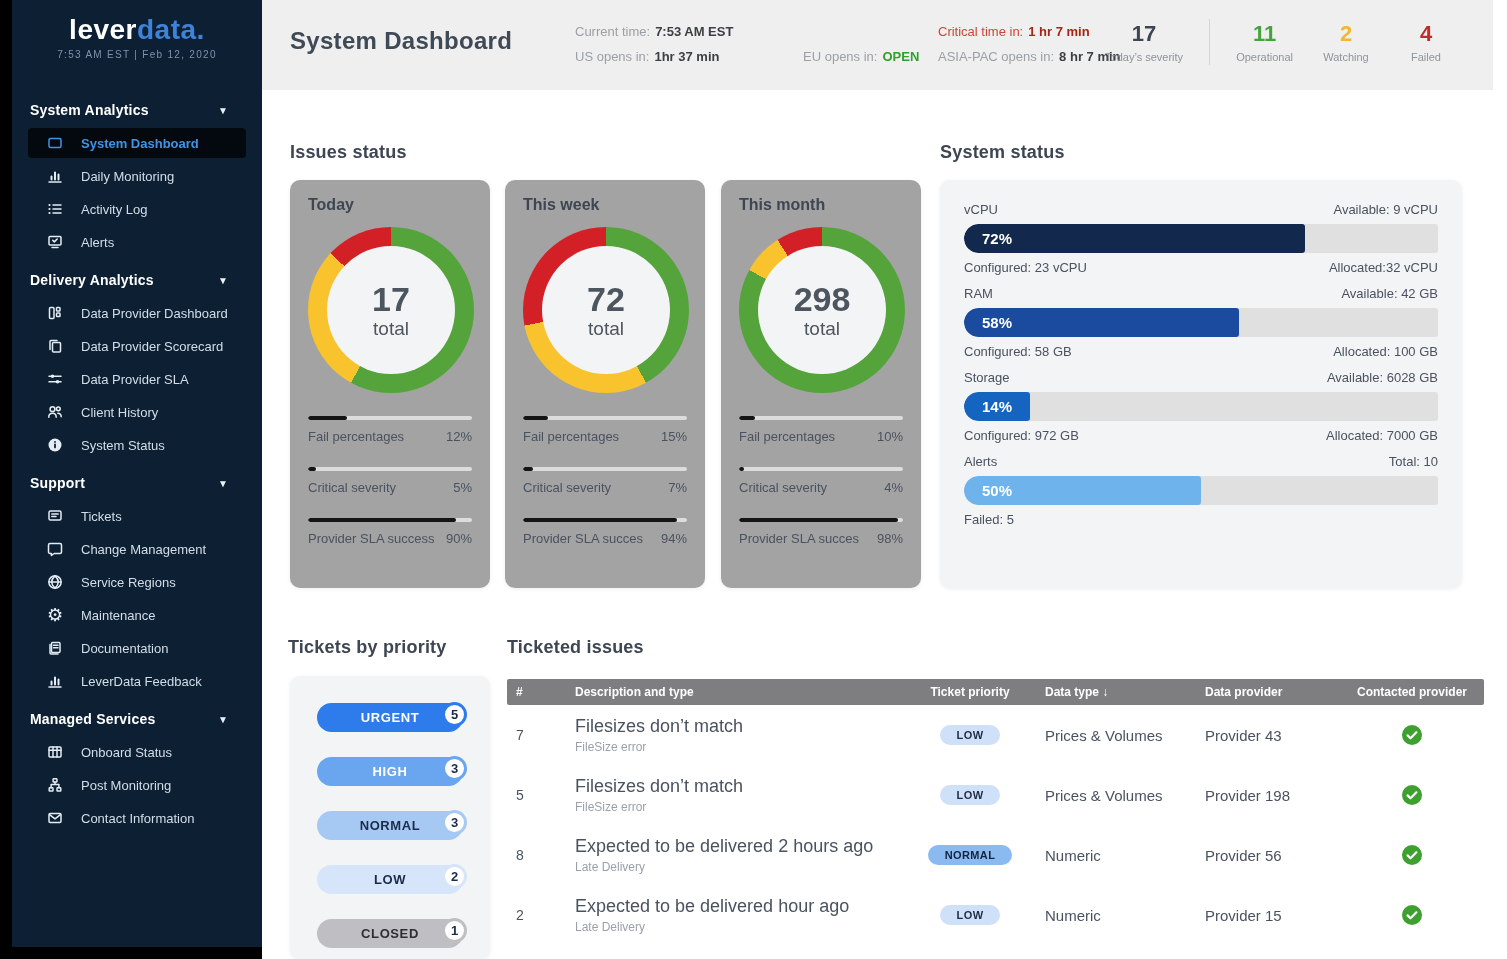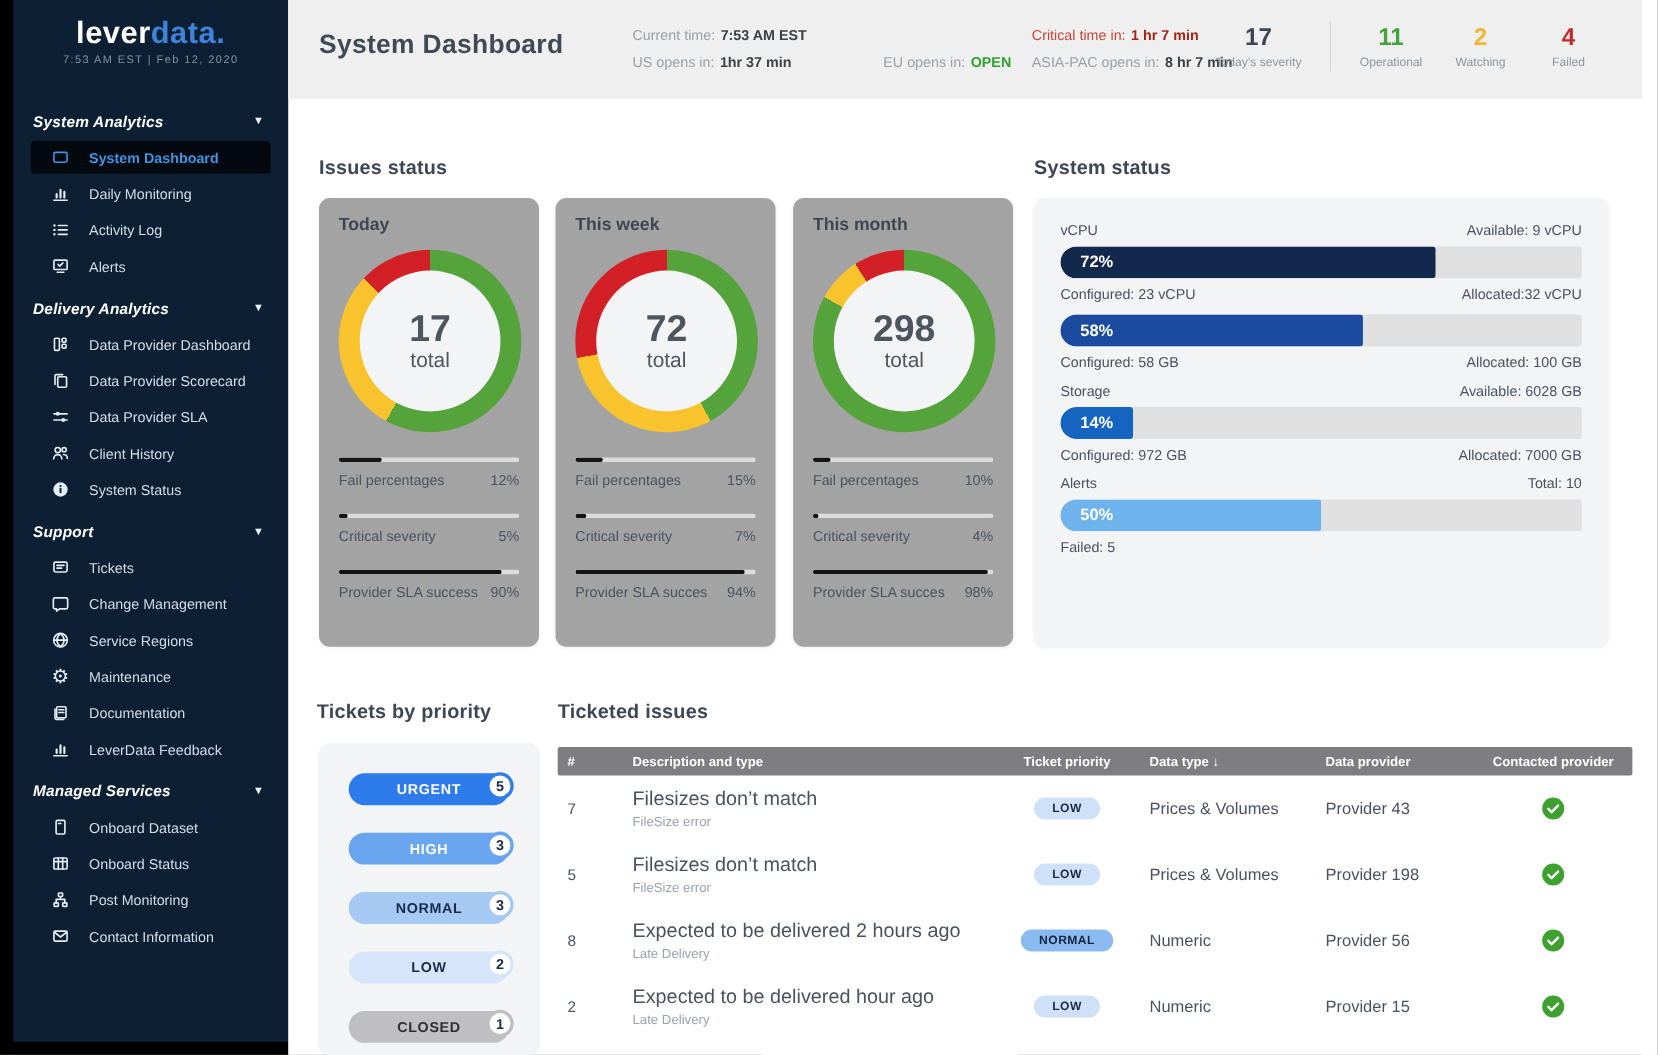--- a/index.html
+++ b/index.html
@@ -11,22 +11,22 @@
     overflow:hidden;
     color:#3d4652;
   }
   
   .sidebar { position:absolute; left:12px; top:0; width:250px; height:947px; background:#0d2033; }
   .logo { text-align:center; margin-top:14px; font-size:28px; font-weight:700; letter-spacing:.5px; }
   .logo-p1 { color:#ffffff; }
   .logo-p2 { color:#3e83d9; }
   .tagline { text-align:center; font-size:10px; color:#7d93ab; letter-spacing:1.3px; margin-top:3px; }
   .nav { margin-top:42px; }
-  .nav-header { display:flex; align-items:center; justify-content:space-between; padding:0 22px 0 18px;
-    margin:15px 0 10px; font-size:14px; font-weight:700; color:#ffffff; cursor:pointer; letter-spacing:.2px;font-style:italic; }
+  .nav-header { display:flex; align-items:center; justify-content:space-between; padding:0 34px 0 18px;
+    margin:15px 0 10px; font-size:14px; font-weight:700; color:#ffffff; cursor:pointer; letter-spacing:.2px; }
   .nav-caret { font-size:10px; color:#eaf1f7; }
   .nav-item { display:flex; align-items:center; height:30px; margin:0 16px 3px 16px; padding-left:18px;
     border-radius:4px; font-size:13px; color:#d3dde8; cursor:pointer; }
   .nav-icon { width:18px; height:18px; margin-right:17px; display:flex; align-items:center; justify-content:center; color:#e4ecf4; }
   .nav-item.active { background:#04090f; color:#4094e4; font-weight:600; }
   .nav-item.active .nav-icon { color:#4094e4; }
   .glyph { font-size:18px; line-height:18px; }
   
   .main { position:absolute; left:262px; top:0; right:0; bottom:0; background:#ffffff; }
   .scroll-gutter { position:absolute; right:0; top:0; width:14px; height:100%; background:#ffffff; }
@@ -284,31 +284,20 @@
       </div>
       <div class="nav-section">
     <div class="nav-header">
       <span>Managed Services</span>
       <span class="nav-caret">▼</span>
     </div>
         <div class="nav-item">
       <span class="nav-icon">
             <svg viewBox="0 0 18 18" width="18" height="18">
               <g fill="none" stroke="currentColor" stroke-width="1.5" stroke-linecap="round" stroke-linejoin="round">
-                <rect x="5" y="2.8" width="8" height="12.4" rx="1.2"></rect>
-                <path d="M7.2 5.6h2.2"></path>
-              </g>
-            </svg>
-          </span>
-      <span>Onboard Dataset</span>
-    </div>
-        <div class="nav-item">
-      <span class="nav-icon">
-            <svg viewBox="0 0 18 18" width="18" height="18">
-              <g fill="none" stroke="currentColor" stroke-width="1.5" stroke-linecap="round" stroke-linejoin="round">
                 <rect x="3" y="4" width="12" height="10" rx="1"></rect>
                 <path d="M3 7.3h12M7 4v10M11 4v10"></path>
               </g>
             </svg>
           </span>
       <span>Onboard Status</span>
     </div>
         <div class="nav-item">
       <span class="nav-icon">
             <svg viewBox="0 0 18 18" width="18" height="18">
@@ -504,20 +493,24 @@
          <div class="meter-fill" style="width:72%; background:#12294d">
            <span>72%</span>
          </div>
        </div>
        <div class="meter-bottom">
          <span>Configured: 23 vCPU</span>
          <span>Allocated:32 vCPU</span>
        </div>
      </div>
       <div class="meter">
+       <div class="meter-top">
+         <span>RAM</span>
+         <span>Available: 42 GB</span>
+       </div>
        <div class="meter-bar">
          <div class="meter-fill" style="width:58%; background:#1a4b9e">
            <span>58%</span>
          </div>
        </div>
        <div class="meter-bottom">
          <span>Configured: 58 GB</span>
          <span>Allocated: 100 GB</span>
        </div>
      </div>

